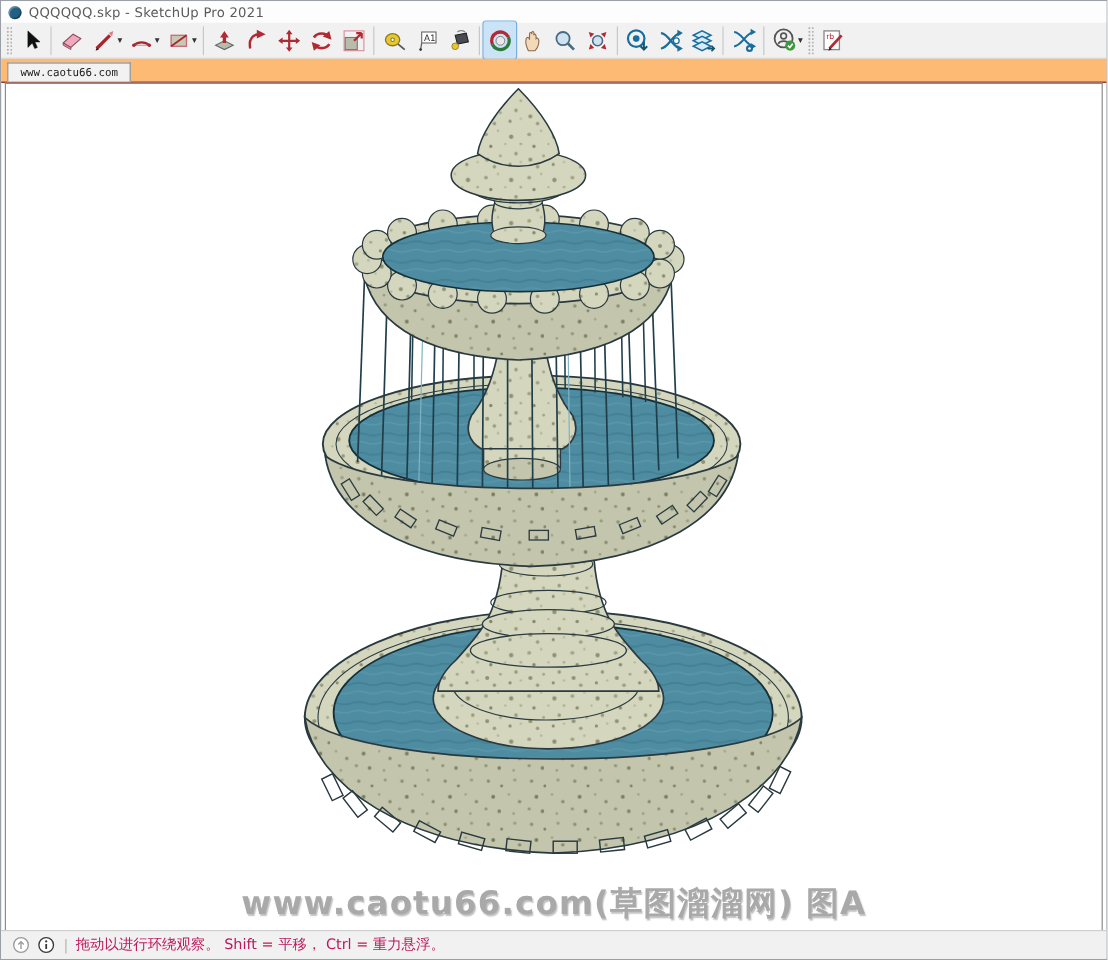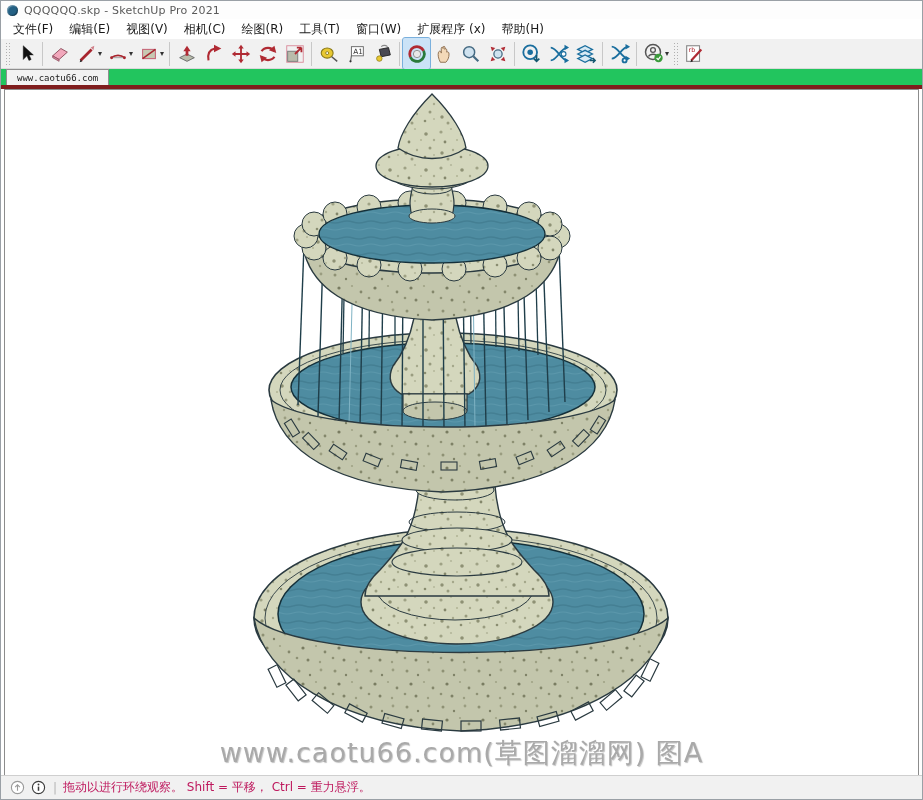--- a/index.html
+++ b/index.html
@@ -18,57 +18,46 @@
   
   .toolbar { height:30px; background:#f1f1f1; border-bottom:1px solid #dadada; display:flex; align-items:center; padding-left:2px; flex:none; }
   .tb-handle { width:5px; height:24px; margin:0 2px; background-image: radial-gradient(#b0b0b0 1px, transparent 1px); background-size:3px 3px; flex:none; }
   .tb-sep { width:1px; height:24px; background:#c8c8c8; margin:0 3px; flex:none; }
   .tool { width:27px; height:31px; display:flex; align-items:center; justify-content:center; border-radius:2px; flex:none; cursor:pointer; }
   .tool.active { background:#cbe3f7; outline:1px solid #7ab0dd; }
   .tool svg { display:block; }
   .caret { font-size:8px; color:#333; margin-left:-2px; margin-right:2px; cursor:pointer; flex:none; }
 
   
-  .scene-tabs { height:20px; background:#22c55e; border-bottom:4px solid #7f1d1d; display:flex; align-items:flex-end; padding-left:5px; flex:none; }
+  .scene-tabs { height:20px; background:#fdba74; border-bottom:1px solid #7f1d1d; display:flex; align-items:flex-end; padding-left:5px; flex:none; }
   .scene-tab { font-family:"DejaVu Sans Mono", monospace; font-size:9px; color:#222; background:#f2f2f2; border:1px solid #8f8f8f; border-bottom:none; padding:3px 10px 2px 10px; }
 
   
   .viewport { position:relative; margin:0 3px; border:1px solid #8c8c8c; border-bottom:none; background:#ffffff; flex:1 1 auto; overflow:hidden; }
   .viewport svg.model { position:absolute; left:0; top:0; }
   .watermark { position:absolute; left:50%; bottom:4px; transform:translateX(-50%); white-space:nowrap;
-    font-size:27px; font-weight:normal; letter-spacing:1px; color:#a9a9a9;
+    font-size:27px; font-weight:bold; letter-spacing:1px; color:#a9a9a9;
     text-shadow:-1px -1px 0 #ffffff, 1px 1px 1px rgba(120,120,120,.45); }
 
   
   .statusbar { height:24px; background:#f1f1f1; border-top:1px solid #cfcfcf; display:flex; align-items:center; padding-left:6px; flex:none; }
   .status-icon { width:15px; height:15px; margin:0 3px; flex:none; }
   .status-div { color:#b5b5b5; margin:0 6px 0 4px; font-size:12px; }
   .status-text { font-size:12px; color:#be185d; }
 </style>
 </head>
 <body>
 
 <div class="window">
 
   <div class="titlebar">
     <span class="app-icon"></span>
     <span class="title-text">QQQQQQ.skp - SketchUp Pro 2021</span>
   </div>
 
-  <div class="menubar">
-    <span class="menu-item">文件(F)</span>
-    <span class="menu-item">编辑(E)</span>
-    <span class="menu-item">视图(V)</span>
-    <span class="menu-item">相机(C)</span>
-    <span class="menu-item">绘图(R)</span>
-    <span class="menu-item">工具(T)</span>
-    <span class="menu-item">窗口(W)</span>
-    <span class="menu-item">扩展程序 (x)</span>
-    <span class="menu-item">帮助(H)</span>
-  </div>
 
   <div class="toolbar">
     <div class="tb-handle"></div>
 
     <span class="tool">
         <svg width="22" height="22" viewBox="0 0 24 24">
           <path d="M9,3 L9,18 L13,14 L15.2,19 L17.6,18 L15.4,13 L20,13 Z" fill="#111" stroke="#111" stroke-width="0.5"></path>
         </svg>
       </span>
     <div class="tb-sep"></div>

